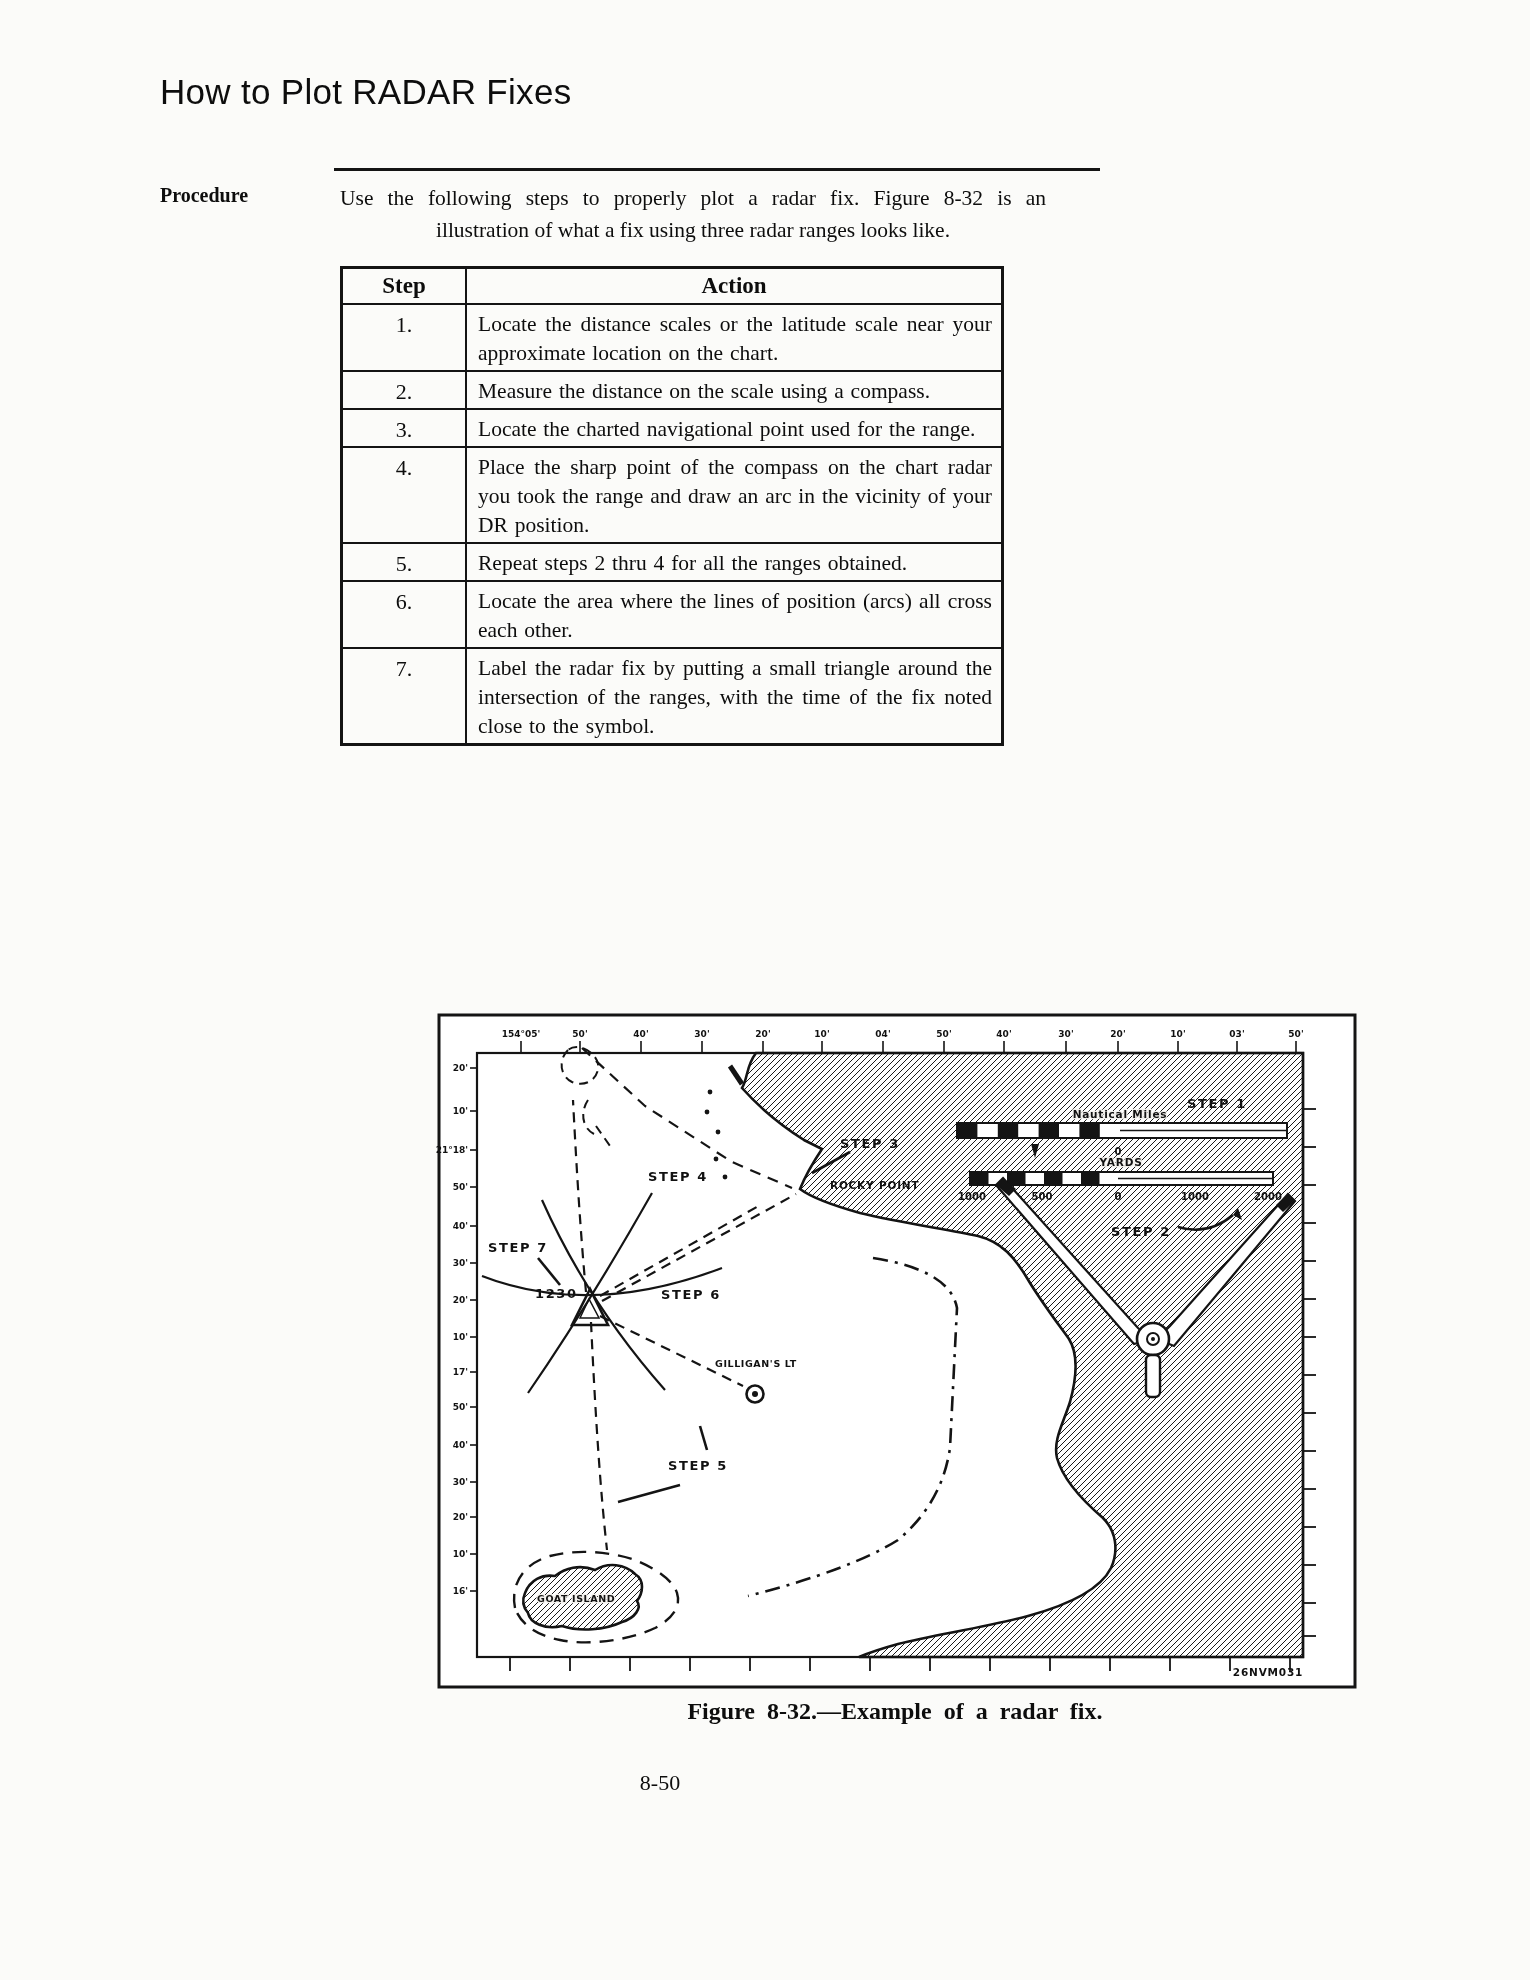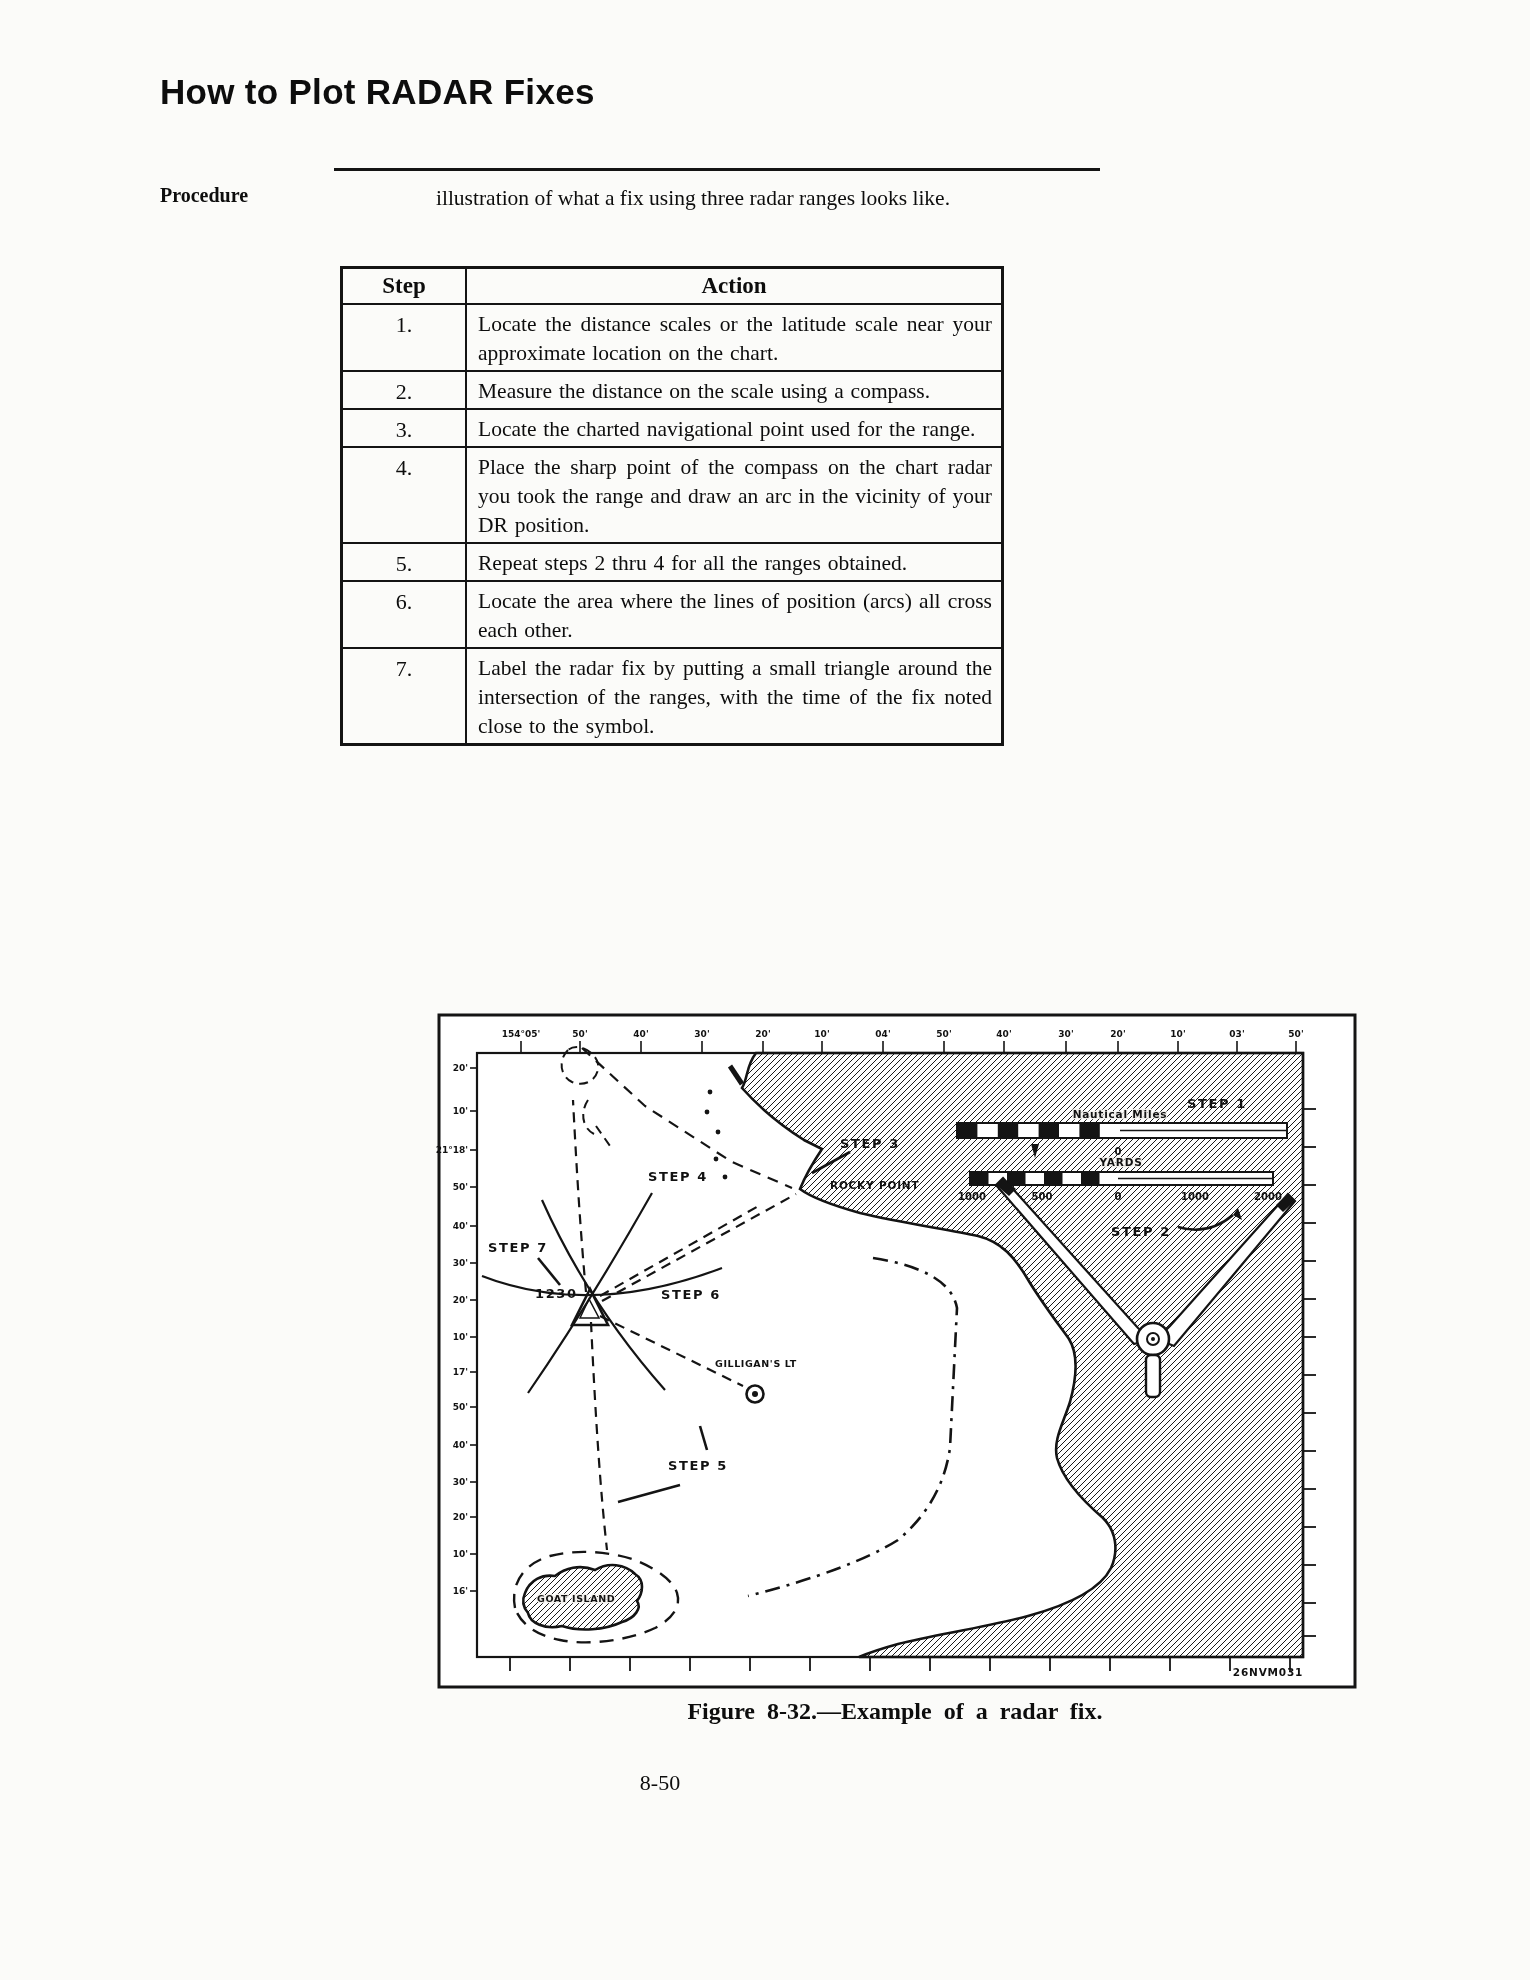--- a/index.html
+++ b/index.html
@@ -4,21 +4,21 @@
 <style>
   html,body { margin:0; padding:0; }
   body {
     width:1530px; height:1980px; position:relative;
     background:#fbfbf9; color:#0d0d0d;
     font-family:"Liberation Serif", serif;
   }
   .title {
     position:absolute; left:160px; top:72px;
     font-family:"Liberation Sans", sans-serif;
-    font-weight:bold; font-size:35px; letter-spacing:0.3px;
+    font-weight:normal; font-size:35px; letter-spacing:0.3px;
   }
   .rule { position:absolute; left:334px; top:168px; width:766px; height:3px; background:#141414; }
   .proc-label { position:absolute; left:160px; top:184px; font-weight:bold; font-size:20px; }
   .proc-text { position:absolute; left:340px; top:182px; width:706px; font-size:21.5px; line-height:32px; }
   .proc-line1 { display:block; text-align:justify; text-align-last:justify; }
   .proc-line2 { display:block;text-align:center; }
 
   table.steps {
     position:absolute; left:340px; top:266px; width:664px;
     border-collapse:collapse; border:3px solid #141414;
@@ -47,20 +47,21 @@
   .numl { font-family:"DejaVu Sans", sans-serif; font-weight:bold; font-size:10px; fill:#111; }
   .halo { paint-order:stroke; stroke:#f2f0ec; stroke-width:2.4px; }
 </style>
 </head>
 <body>
 
 <div class="title">How to Plot RADAR Fixes</div>
 <div class="rule"></div>
 <div class="proc-label">Procedure</div>
 <div class="proc-text">
+  <span class="proc-line1">Use the following steps to properly plot a radar fix. Figure 8-32 is an</span>
   <span class="proc-line2">illustration of what a fix using three radar ranges looks like.</span>
 </div>
 
 <table class="steps">
   <thead>
     <tr>
       <th class="step-h">Step</th>
       <th>Action</th>
     </tr>
   </thead>

